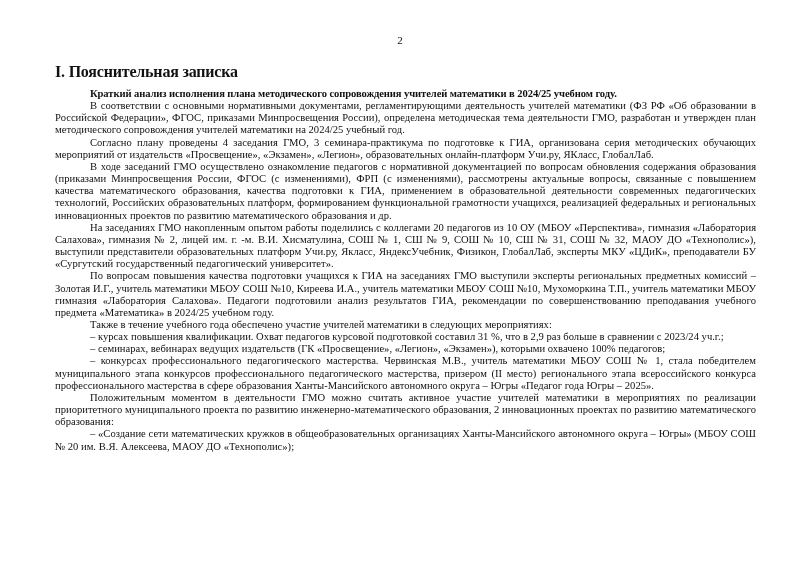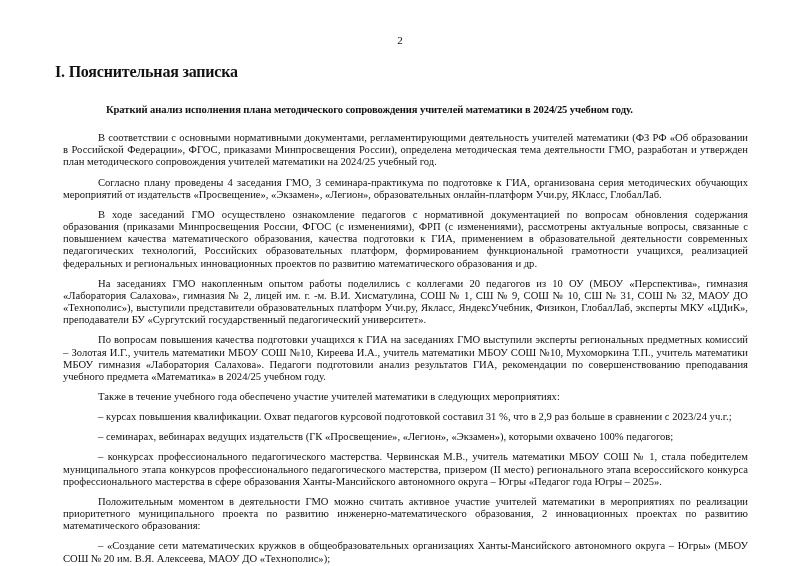--- a/index.html
+++ b/index.html
@@ -5,22 +5,22 @@
     html, body { margin: 0; padding: 0; background: #ffffff; }
     body { width: 800px; height: 566px; overflow: hidden; position: relative; }
     .page {
       position: absolute; left: 0; top: 0; width: 800px; height: 566px;
       font-family: "Liberation Serif", serif; color: #111;
       font-size: 10.6px; line-height: 12.15px;
     }
     .page-number { position: absolute; top: 34px; left: 0; width: 800px; text-align: center; font-size: 11px; }
     .section-title { position: absolute; top: 66px; left: 55px; font-weight: bold; font-size: 16px; letter-spacing: -0.2px; }
     .content { position: absolute; top: 88px; left: 55px; width: 701px; }
-    .heading { font-weight: bold; text-indent: 35px; margin: 16px; letter-spacing: -0.1px; }
-    p { margin: 8px; text-align: justify; text-indent: 35px; }
+    .heading { font-weight: bold; text-indent: 35px; margin: 0; letter-spacing: -0.1px; }
+    p { margin: 0; text-align: justify; text-indent: 35px; }
   </style>
 </head>
 <body>
 
 <div class="page">
   <div class="page-number">2</div>
   <div class="section-title">I. Пояснительная записка</div>
   <div class="content">
     <p class="heading">Краткий анализ исполнения плана методического сопровождения учителей математики в 2024/25 учебном году.</p>
     <p>В соответствии с основными нормативными документами, регламентирующими деятельность учителей математики (ФЗ РФ «Об образовании в Российской Федерации», ФГОС, приказами Минпросвещения России), определена методическая тема деятельности ГМО, разработан и утвержден план методического сопровождения учителей математики на 2024/25 учебный год.</p>

